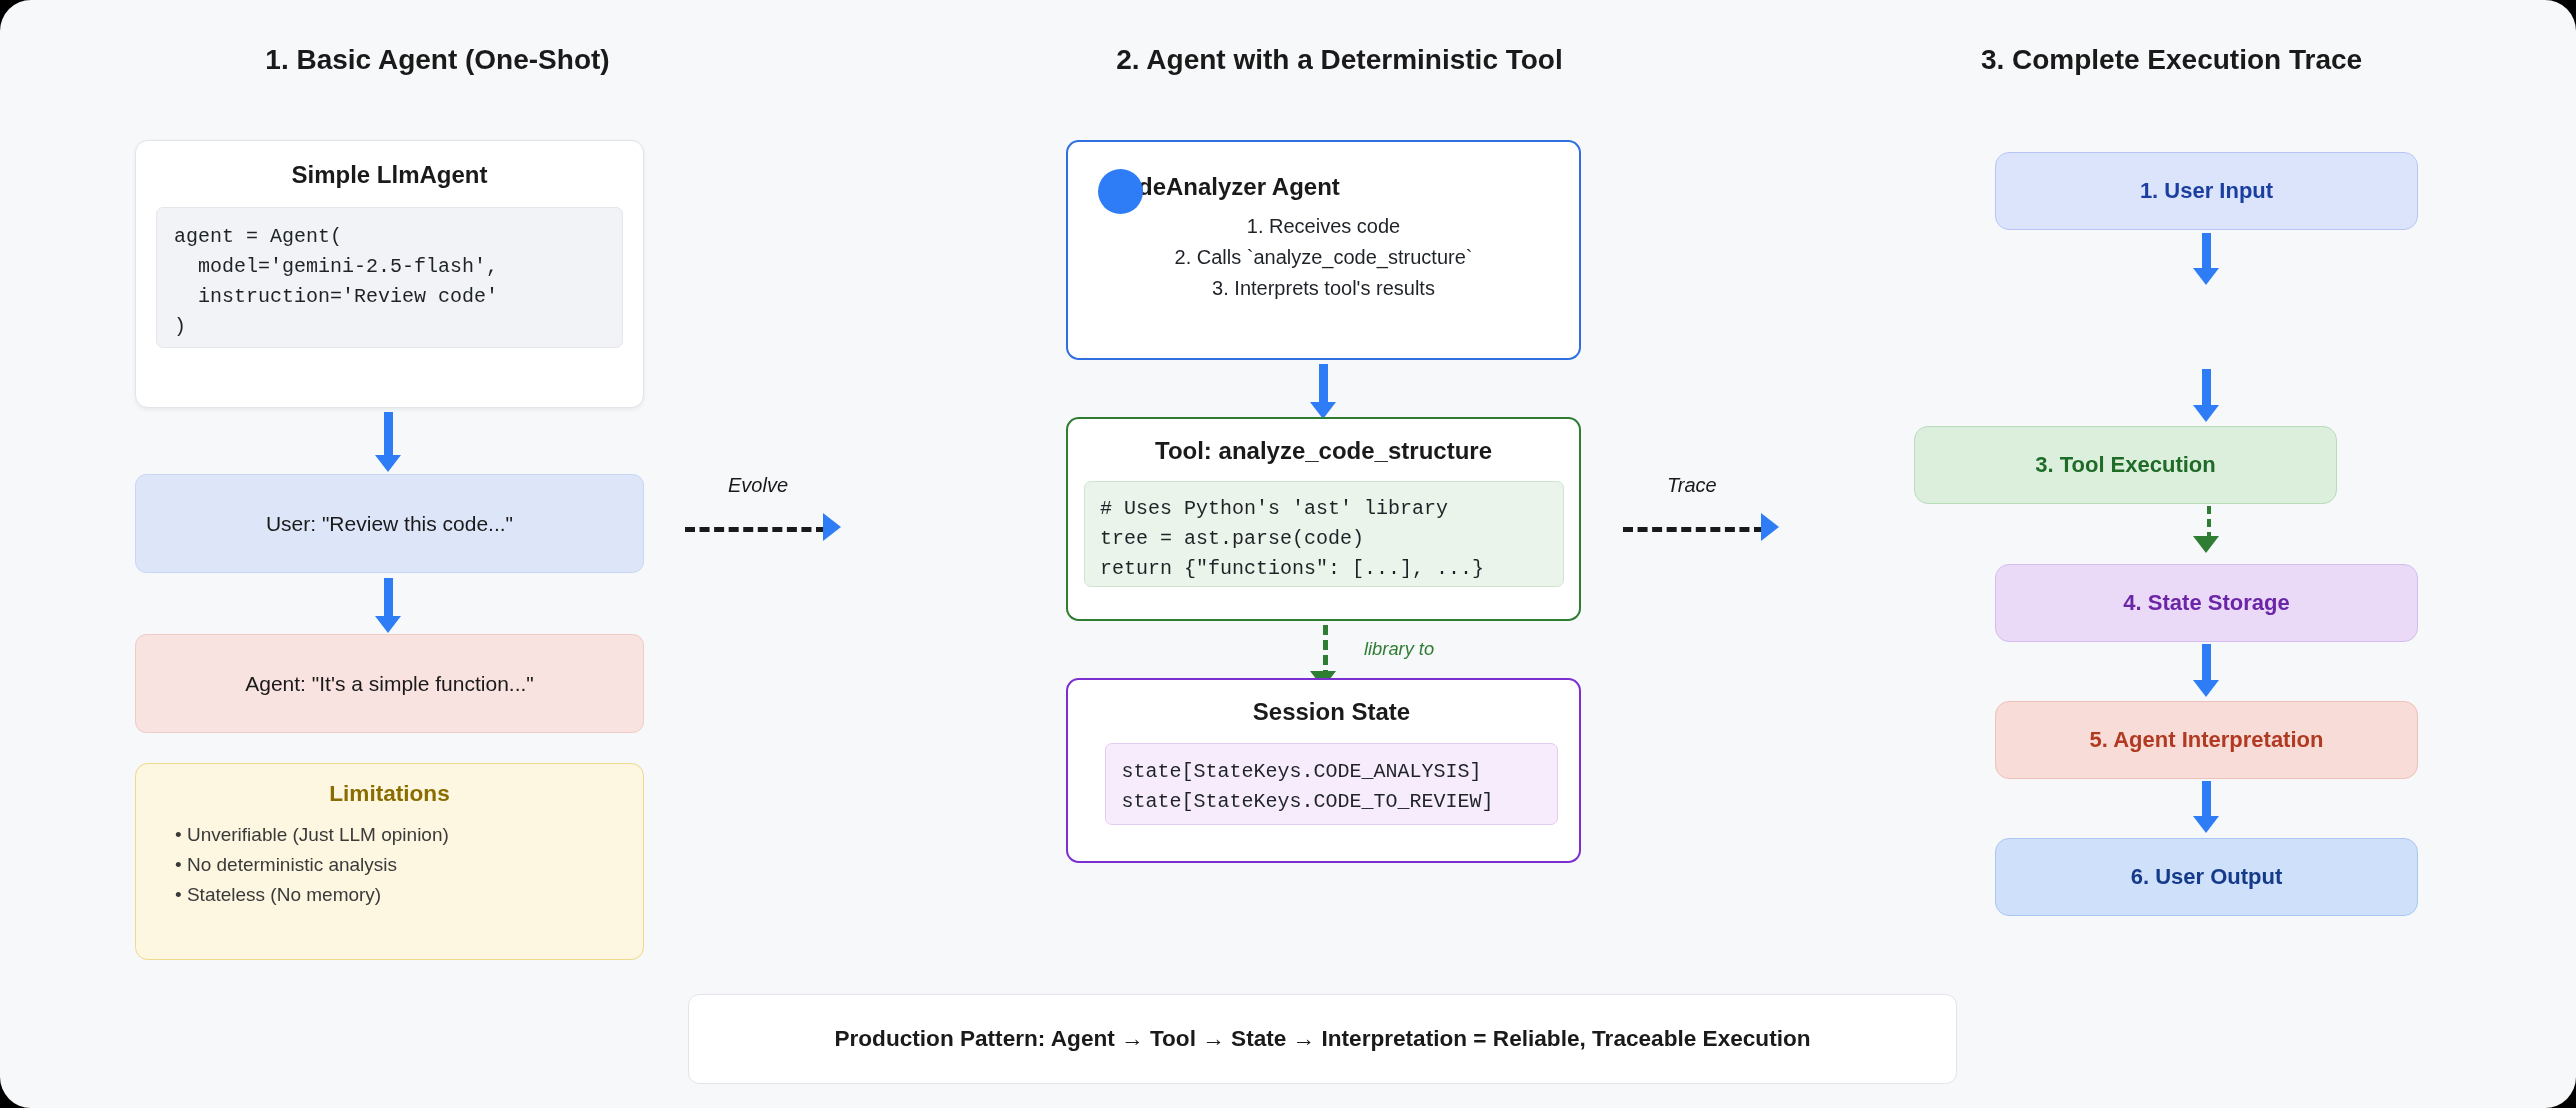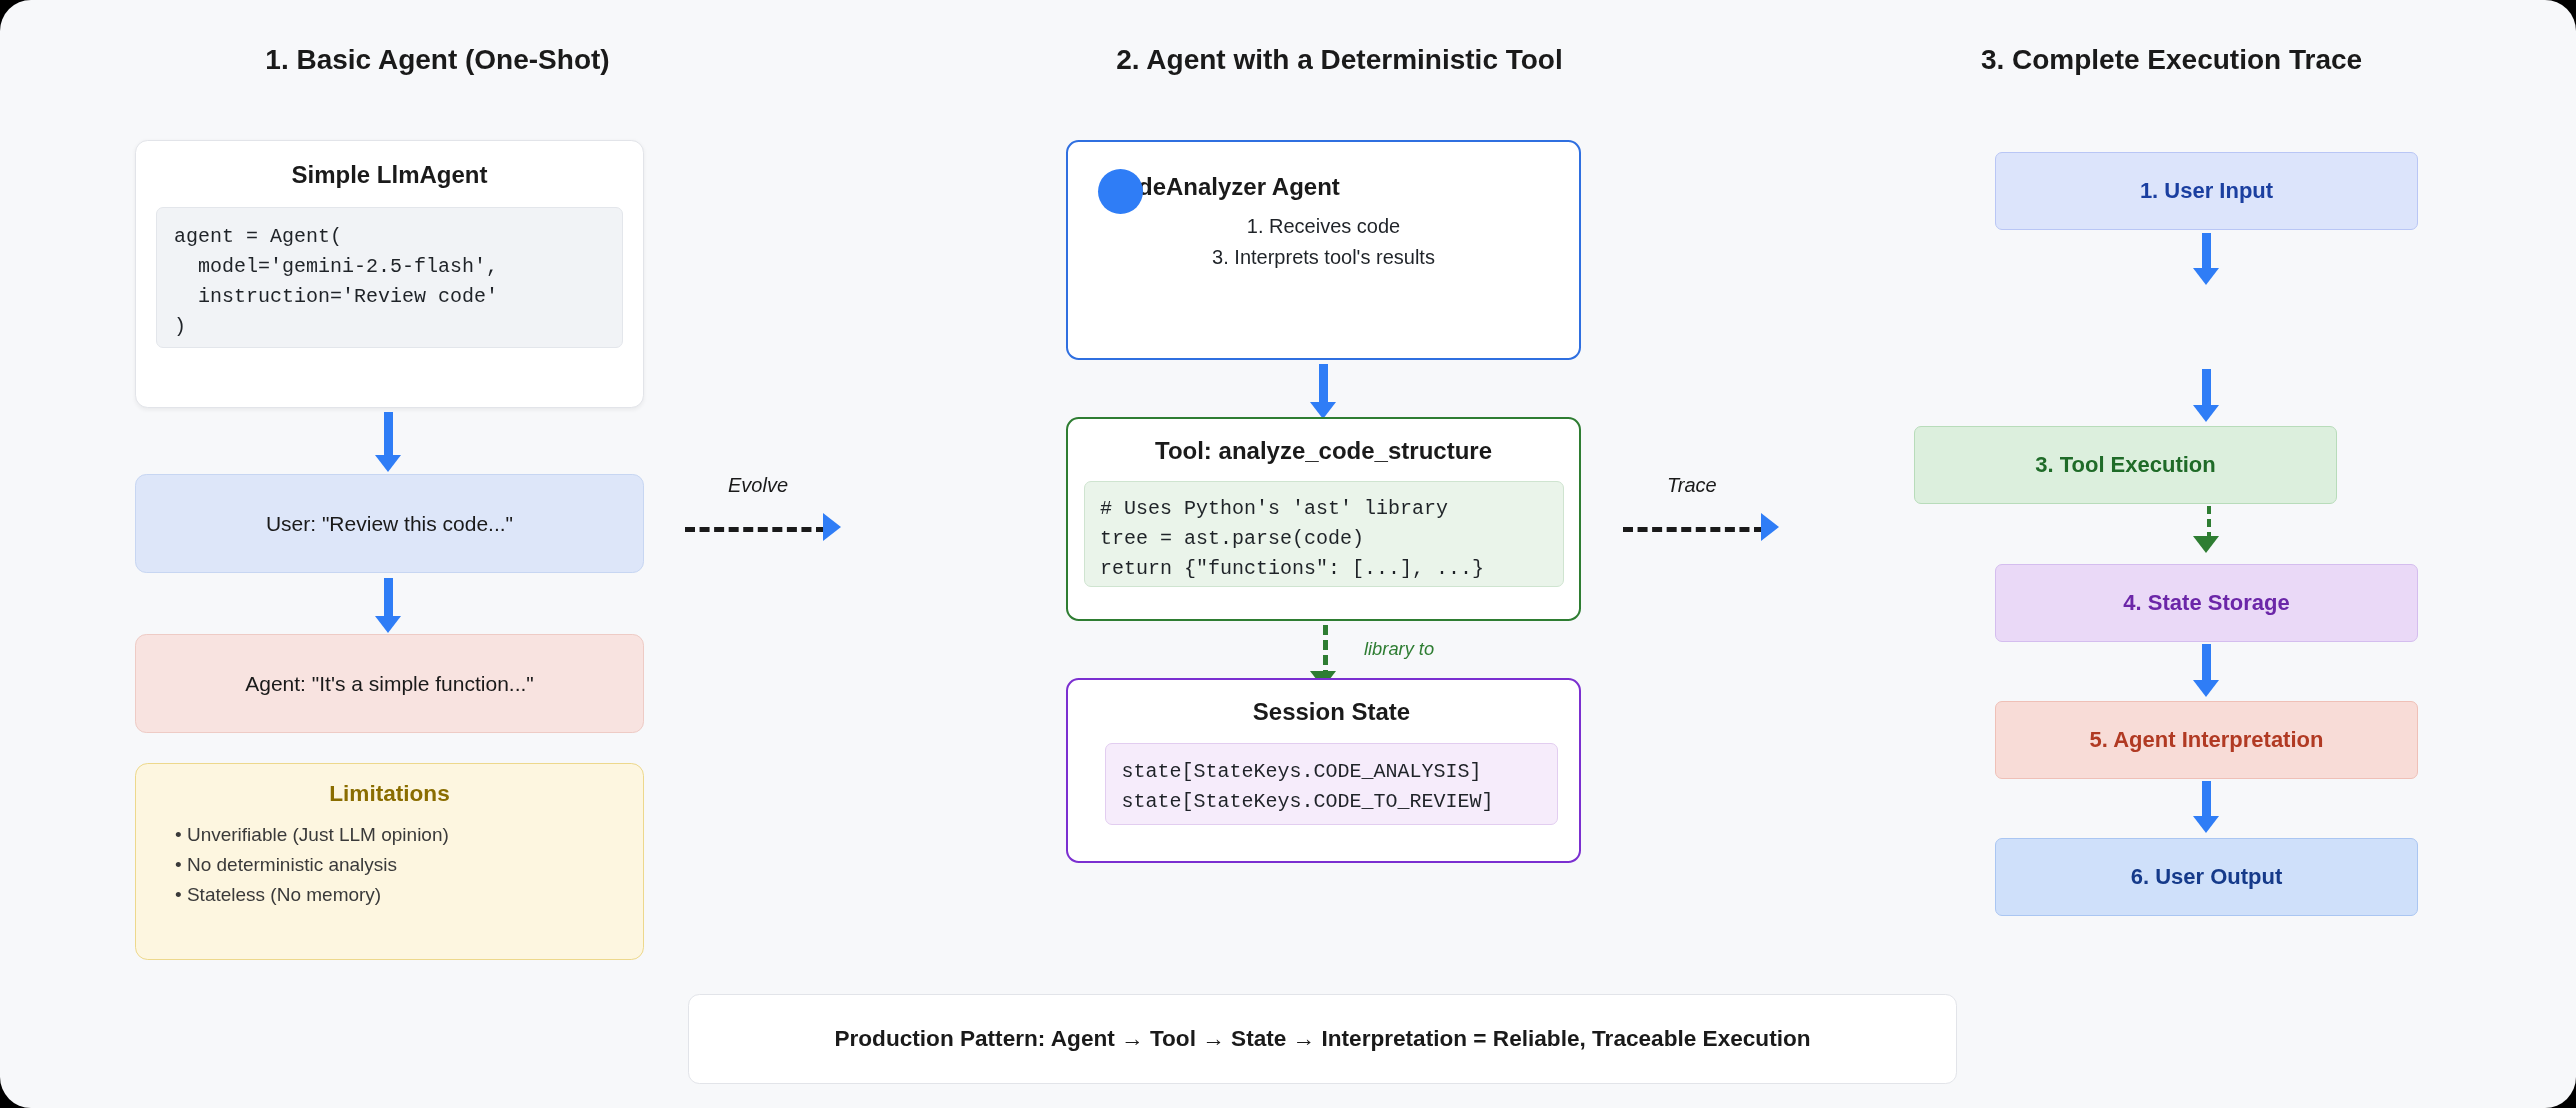--- a/index.html
+++ b/index.html
@@ -106,21 +106,21 @@
     text-align: center;
   }
   .lim-item {
     font-size: 19px;
     color: #3a3a3a;
     line-height: 1.6;
   }
   .trace-box {
     position: absolute;
     box-sizing: border-box;
-    border-radius: 7px;
+    border-radius: 14px;
     display: flex;
     align-items: center;
     justify-content: center;
     font-size: 22px;
     font-weight: bold;
   }
   .footer {
     position: absolute;
     box-sizing: border-box;
     border-radius: 11.3px;
@@ -177,20 +177,21 @@
 
   <div class="dash-label" style="left:728px; top:474px;">Evolve</div>
   <div class="dashline" style="left:685px; top:527px; width:141px;"></div>
   <div class="dash-head" style="left:823px; top:513px;"></div>
 
   <div class="card" style="left:1066px; top:140px; width:515px; height:220px; border:2.1px solid #2f6fe0;">
     <div class="dot" style="left:30px; top:27px; width:45px; height:45px;"></div>
     <div class="card-title" style="margin:31px 0 0 38px; text-align:left;">CodeAnalyzer Agent</div>
     <div style="margin-top:10px; text-align:center; font-size:20px; line-height:1.55; color:#1f2328;">
       <div>1. Receives code</div>
+      <div>2. Calls `analyze_code_structure`</div>
       <div>3. Interprets tool's results</div>
     </div>
   </div>
 
   <div class="arrow-line" style="left:1319px; top:364px; width:8.5px; height:41px;"></div>
   <div class="arrow-head" style="left:1310px; top:402px;"></div>
 
   <div class="card" style="left:1066px; top:417px; width:515px; height:204px; border:2.1px solid #2e7d32;">
     <div class="card-title" style="margin-top:18.3px;">Tool: analyze_code_structure</div>
     <div class="code" style="margin:15.5px 15.5px 0 15.5px; padding:12.7px 15.5px; background:#eaf4ea; border:0.7px solid #cfe4d0; height:106px;"># Uses Python's 'ast' library

